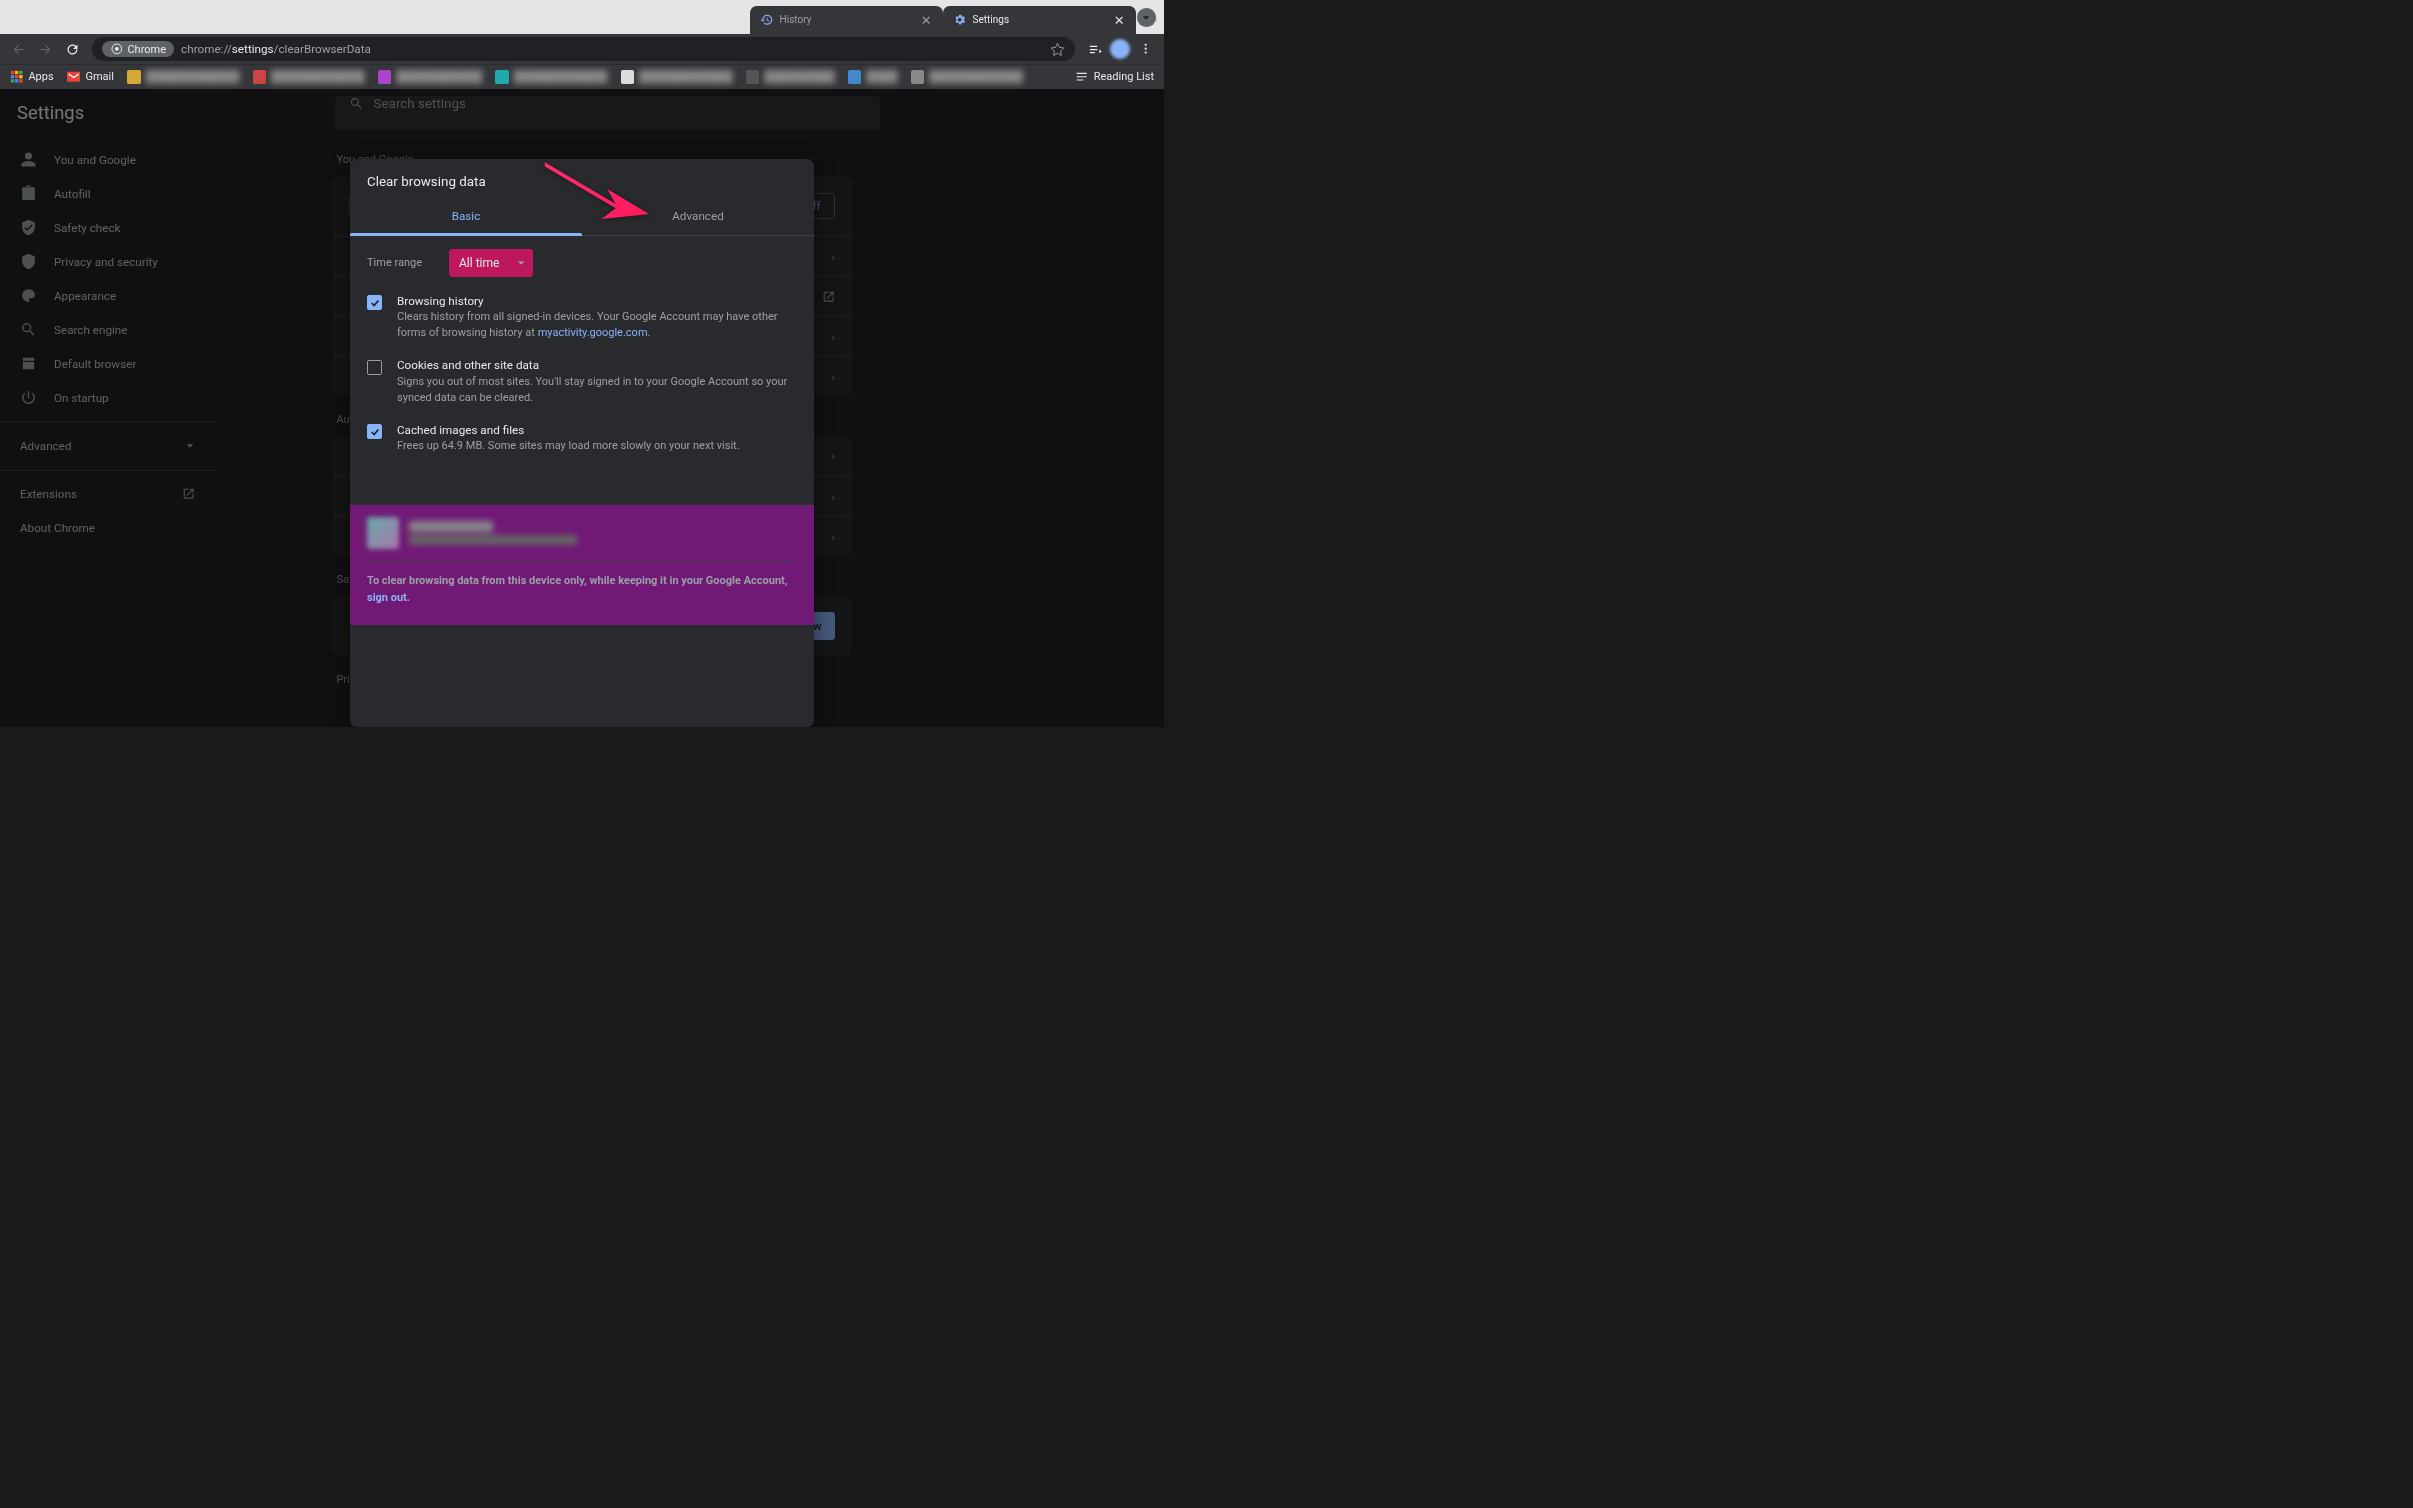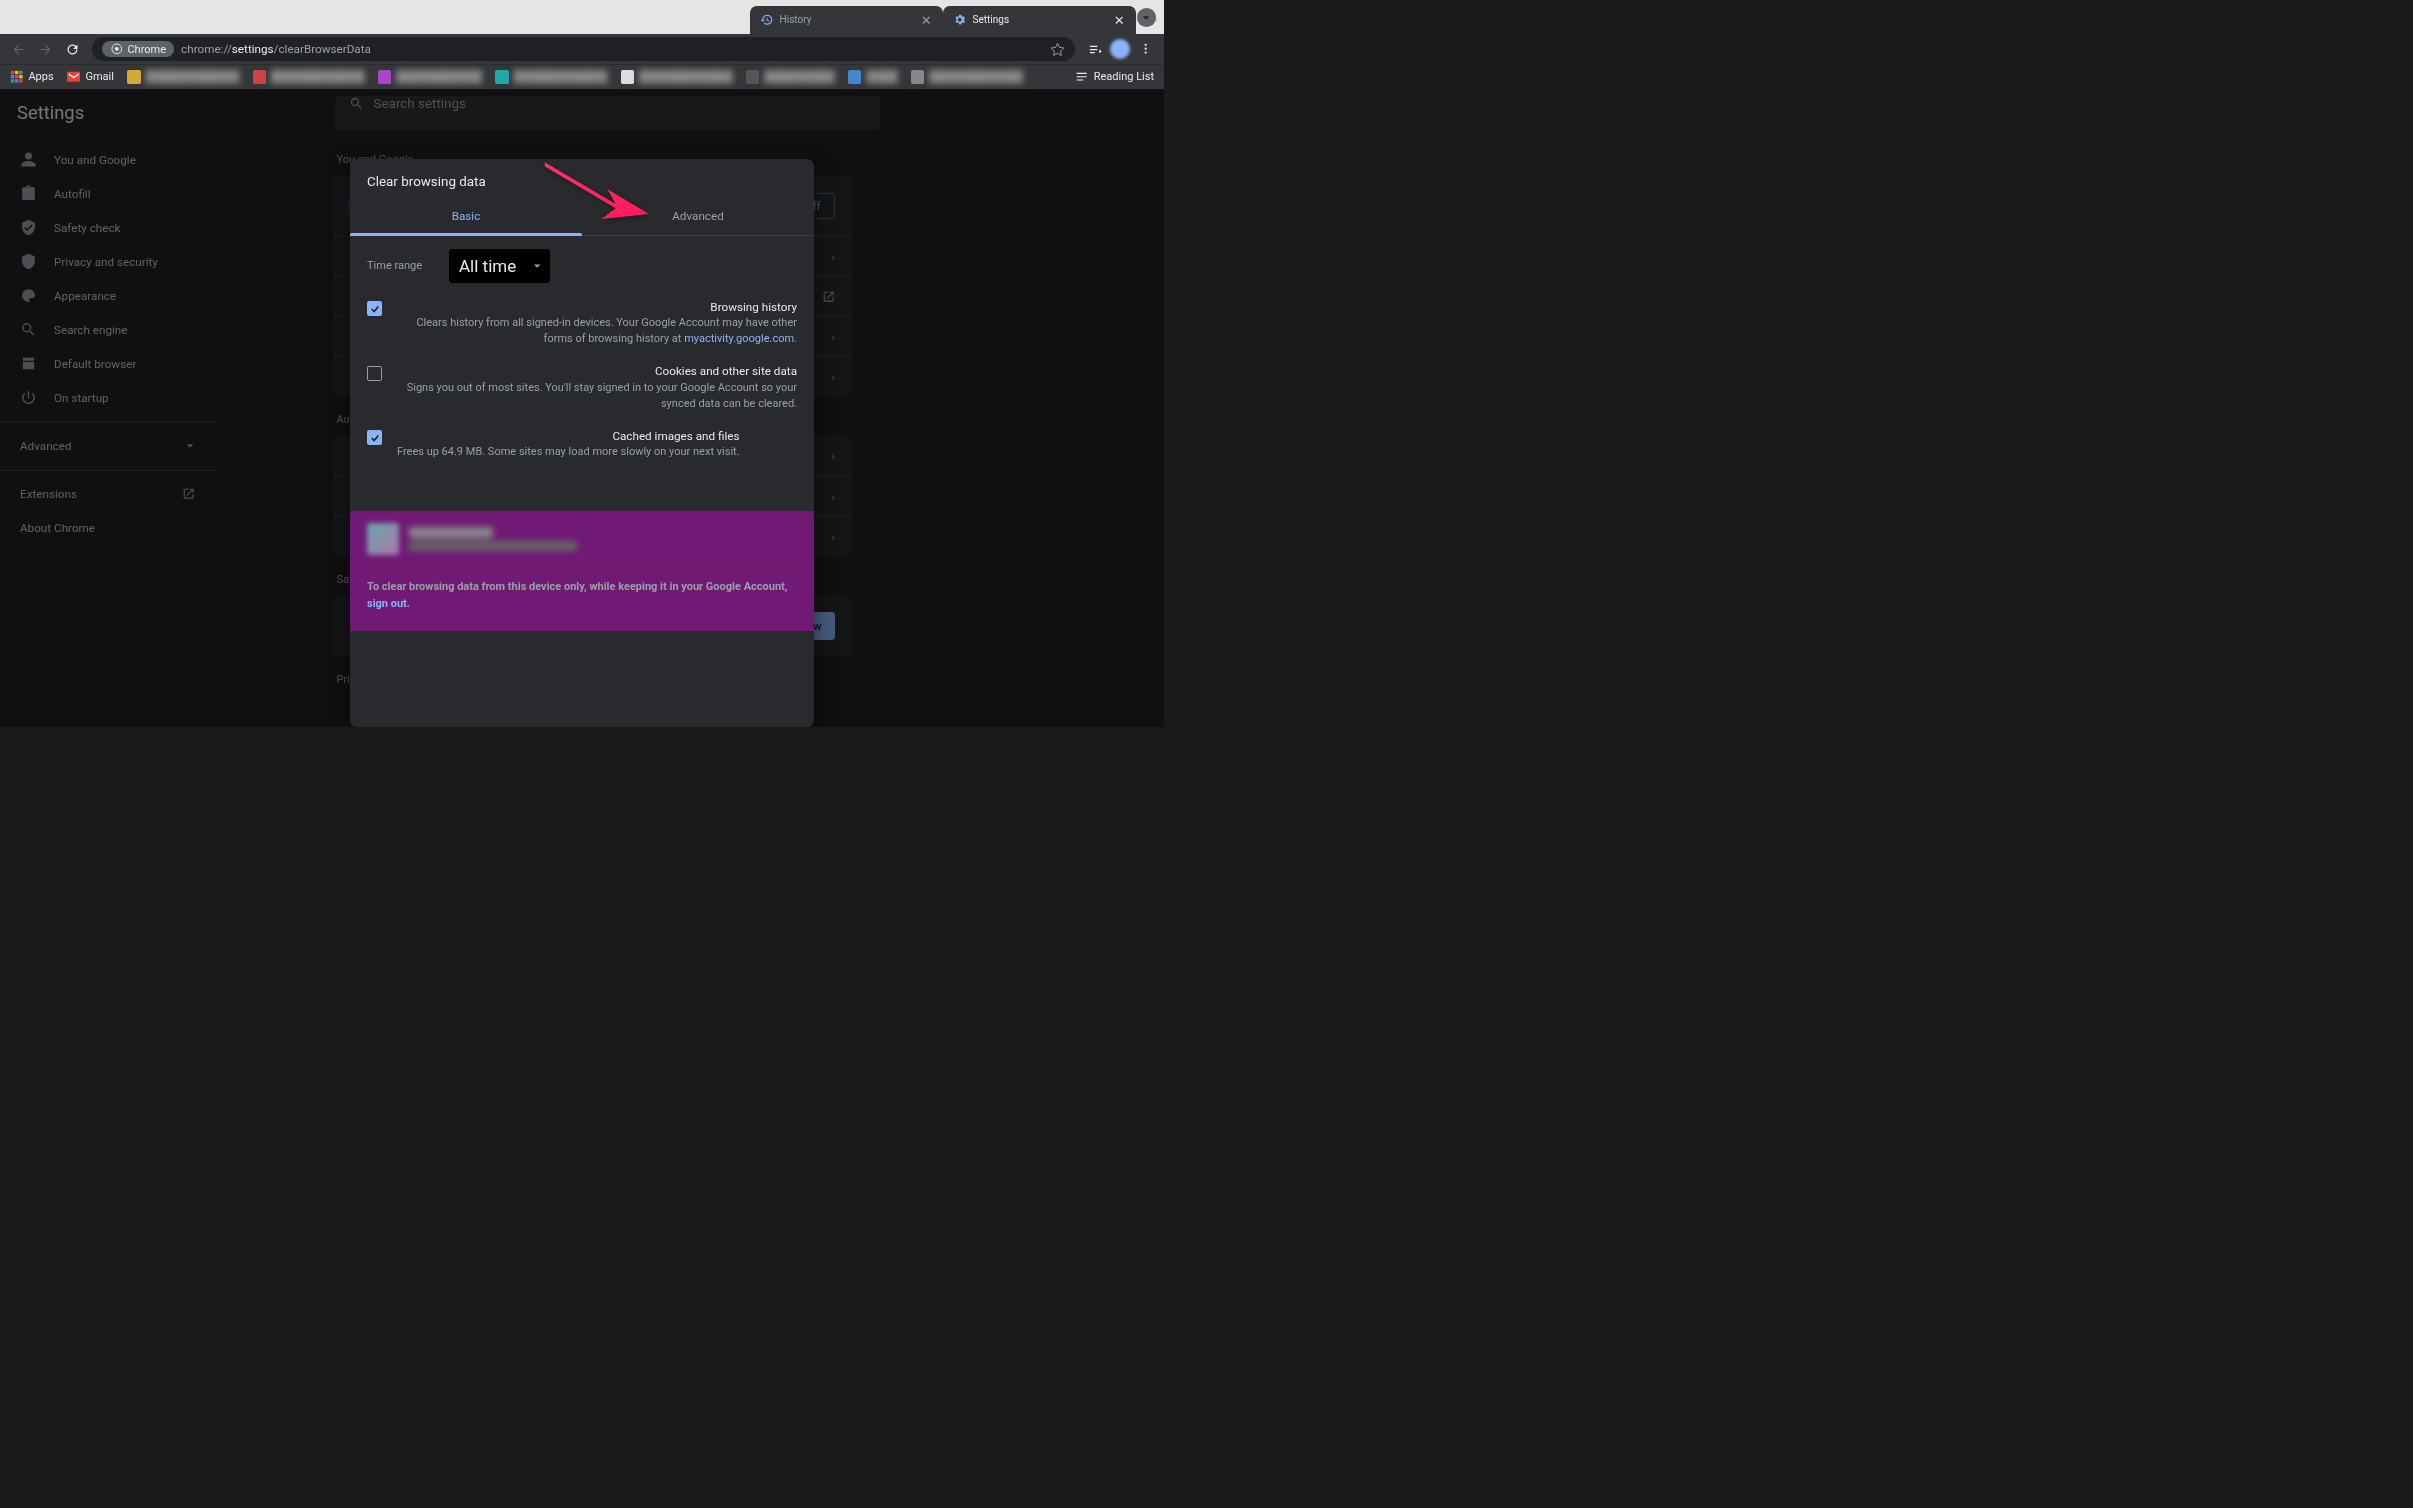--- a/index.html
+++ b/index.html
@@ -66,24 +66,24 @@
 .dialog { width: 464px; background: #292a2d; border-radius: 6.7px; color: #e8eaed; box-shadow: 0 6.7px 20px rgba(0,0,0,0.5); overflow: hidden; display: flex; flex-direction: column; position: relative; }
 .dialog-title { padding: 15px 17px 8.4px; font-size: 13.4px; font-weight: 400; }
 .dialog-tabs { display: flex; border-bottom: 0.8px solid #3c4043; }
 .dialog-tab { flex: 1; text-align: center; padding: 11.7px 0; font-size: 11.7px; color: #9aa0a6; cursor: pointer; position: relative; }
 .dialog-tab.active { color: #8ab4f8; }
 .dialog-tab.active::after { content: ''; position: absolute; left: 0; right: 0; bottom: -0.8px; height: 2.5px; background: #8ab4f8; border-radius: 1.7px 1.7px 0 0; }
 
 .dialog-body { padding: 13.4px 17px 0; }
 .time-range-row { display: flex; align-items: center; gap: 27px; margin-bottom: 17px; }
 .time-range-label { font-size: 11px; color: #9aa0a6; }
-.select { background: #000000; border: none; color: #e8eaed; padding: 6.7px 34px 6.7px 10px; border-radius: 3.4px; font-size: 17px; position: relative; display: flex; align-items: center; gap: 34px; cursor: pointer; }
+.select { background: #be185d; border: none; color: #e8eaed; padding: 6.7px 34px 6.7px 10px; border-radius: 3.4px; font-size: 12px; position: relative; display: flex; align-items: center; gap: 34px; cursor: pointer; }
 .select .caret { position: absolute; right: 8.4px; }
 
-.check-row { display: flex; gap: 15px; margin-bottom: 17px; text-align: right; }
+.check-row { display: flex; gap: 15px; margin-bottom: 17px; }
 .checkbox { width: 15px; height: 15px; border: 1.7px solid #9aa0a6; border-radius: 1.7px; flex-shrink: 0; margin-top: 1.7px; cursor: pointer; display: flex; align-items: center; justify-content: center; }
 .checkbox.checked { background: #8ab4f8; border-color: #8ab4f8; color: #202124; }
 .check-text .ctitle { font-size: 11.7px; color: #e8eaed; margin-bottom: 1.7px; }
 .check-text .cdesc { font-size: 11px; color: #9aa0a6; line-height: 1.45; }
 .check-text .cdesc a { color: #8ab4f8; text-decoration: none; }
 
 .dialog-actions { display: flex; justify-content: flex-end; gap: 8.4px; padding: 13.4px 17px; }
 .btn-cancel { border: 0.8px solid #5f6368; background: transparent; color: #8ab4f8; padding: 6.7px 15px; border-radius: 3.4px; font-size: 11.7px; cursor: pointer; }
 .btn-clear { background: #8ab4f8; color: #202124; border: none; padding: 6.7px 15px; border-radius: 3.4px; font-size: 11.7px; cursor: pointer; font-weight: 500; }
 

